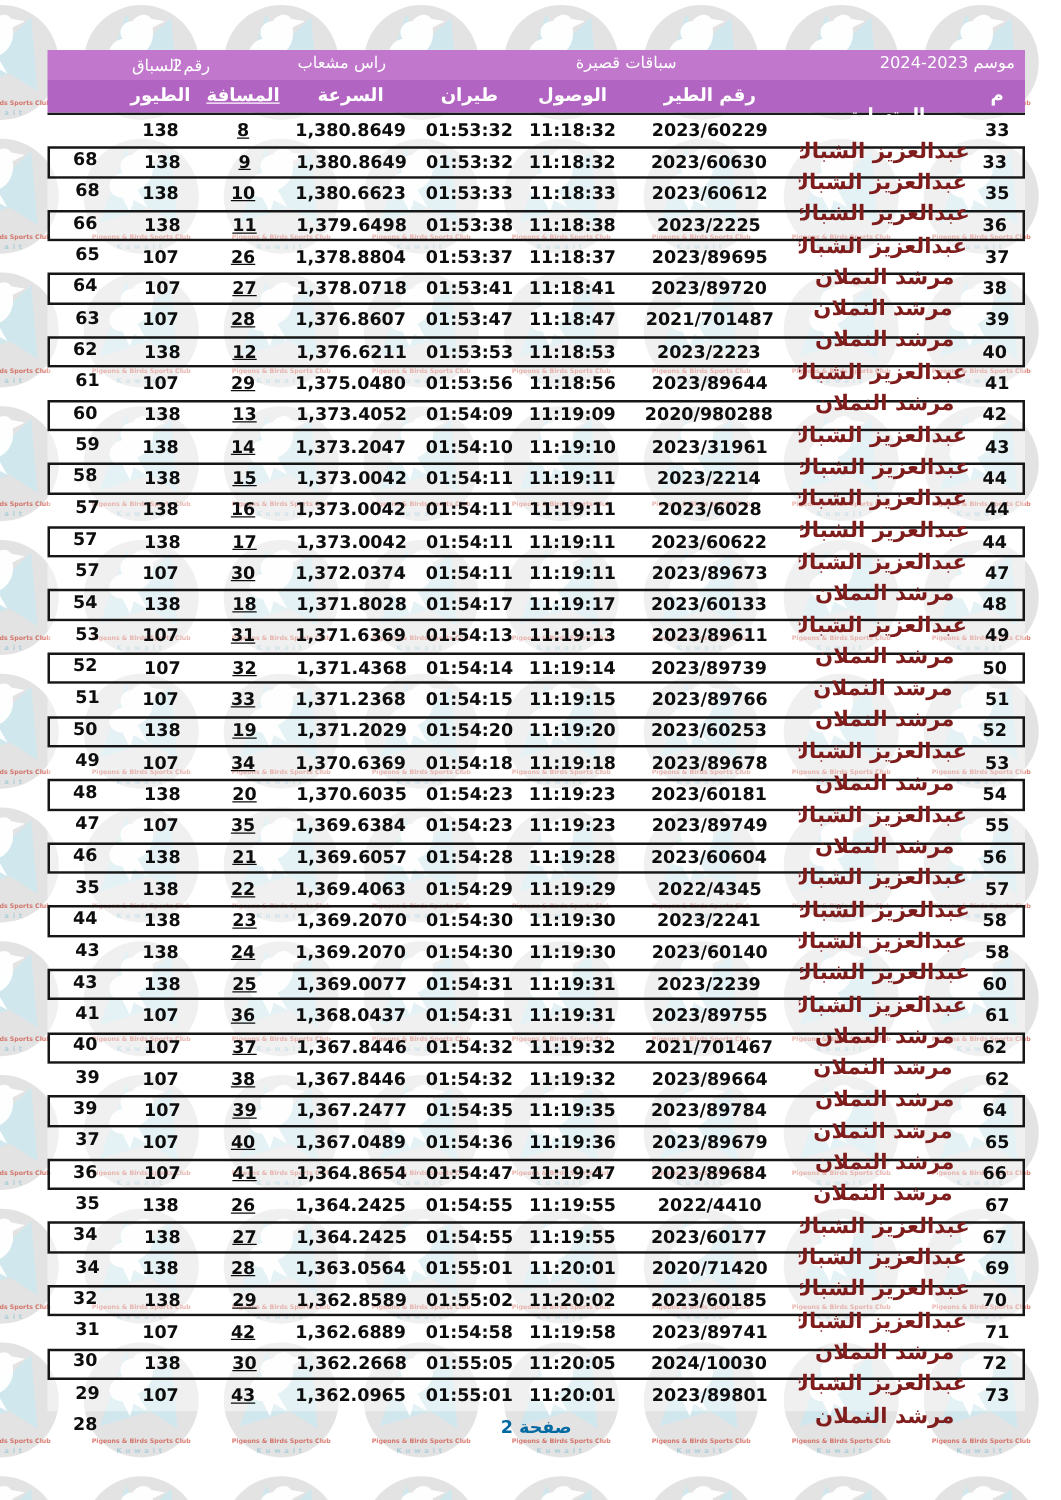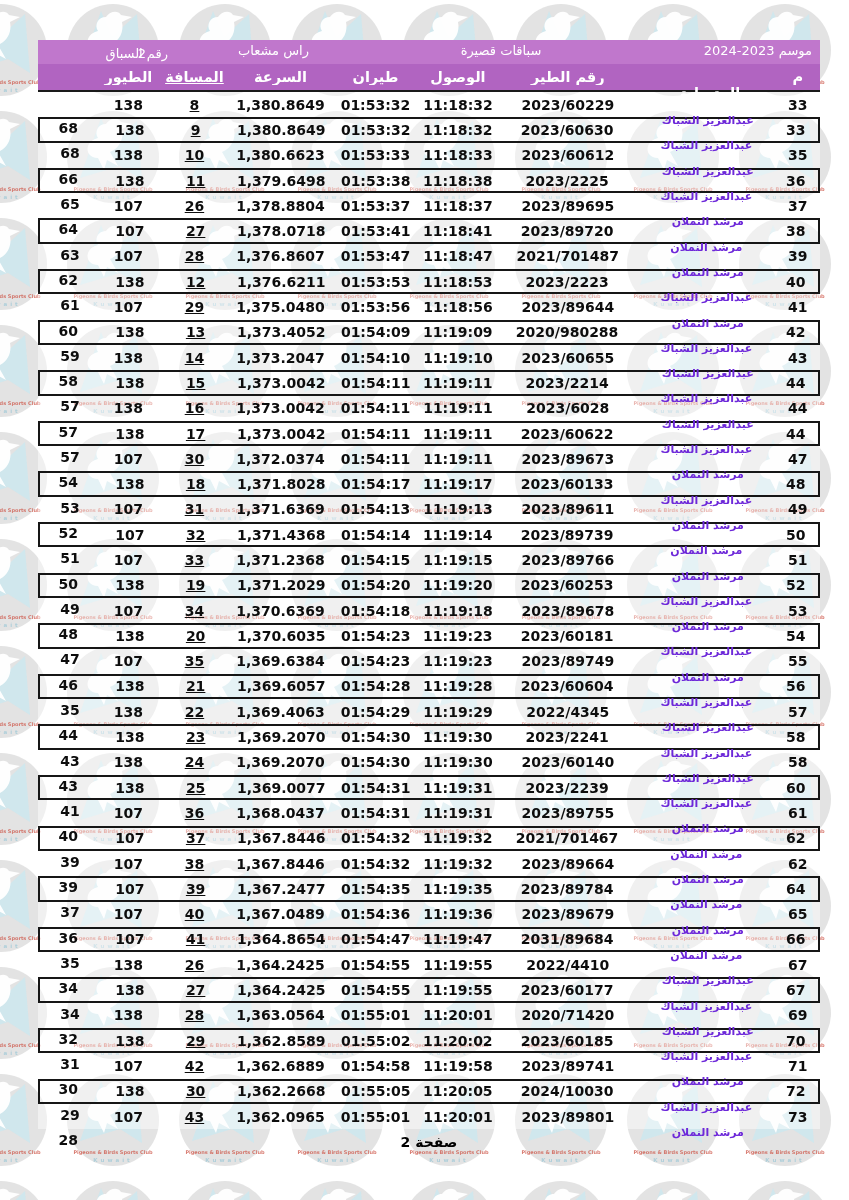--- a/index.html
+++ b/index.html
@@ -34,25 +34,25 @@
   .c4{width:11.5%;} .c5{width:12.8%;} .c6{width:9.2%;text-decoration:underline;} .c7{width:7.7%;} .c8{width:7.7%;margin-top:47px;}
   
   .tbody { width:100%; }
   .trow {
     display:flex; direction:rtl; align-items:center; height:25.3px;
     background:rgba(255,255,255,0.45);
   }
   .trow.boxed { border:2px solid #161616; }
   .cell { text-align:center; overflow:hidden; white-space:nowrap; }
   .num  { font-weight:bold; font-size:14px; color:#0d0d0d; }
-  .name { font-weight:bold; font-size:11px; color:#6d28d9; }
+  .name { font-weight:bold; font-size:17px; color:#7f1d1d; }
   
   .footer {
     margin-top:5px; text-align:center; font-weight:bold;
-    font-size:14px; color:#000000; direction:rtl;
+    font-size:14px; color:#0369a1; direction:rtl;
   }
 </style>
 </head>
 <body>
 
 <div class="page">
 
   <svg class="wm-svg" width="849" height="1200" viewBox="0 0 849 1200" aria-hidden="true">
     <defs>
       <g id="wm-circle">
@@ -307,21 +307,21 @@
     <div class="cell c3 num">11:19:09</div>
     <div class="cell c4 num">01:54:09</div>
     <div class="cell c5 num">1,373.4052</div>
     <div class="cell c6 num">13</div>
     <div class="cell c7 num">138</div>
     <div class="cell c8 num">59</div>
   </div>
         <div class="trow">
     <div class="cell c0 num">43</div>
     <div class="cell c1 name">عبدالعزيز الشباك</div>
-    <div class="cell c2 num">2023/60655</div>
+    <div class="cell c2 num">2023/31961</div>
     <div class="cell c3 num">11:19:10</div>
     <div class="cell c4 num">01:54:10</div>
     <div class="cell c5 num">1,373.2047</div>
     <div class="cell c6 num">14</div>
     <div class="cell c7 num">138</div>
     <div class="cell c8 num">58</div>
   </div>
         <div class="trow boxed">
     <div class="cell c0 num">44</div>
     <div class="cell c1 name">عبدالعزيز الشباك</div>
@@ -560,21 +560,21 @@
     <div class="cell c3 num">11:19:36</div>
     <div class="cell c4 num">01:54:36</div>
     <div class="cell c5 num">1,367.0489</div>
     <div class="cell c6 num">40</div>
     <div class="cell c7 num">107</div>
     <div class="cell c8 num">36</div>
   </div>
         <div class="trow boxed">
     <div class="cell c0 num">66</div>
     <div class="cell c1 name">مرشد النملان</div>
-    <div class="cell c2 num">2031/89684</div>
+    <div class="cell c2 num">2023/89684</div>
     <div class="cell c3 num">11:19:47</div>
     <div class="cell c4 num">01:54:47</div>
     <div class="cell c5 num">1,364.8654</div>
     <div class="cell c6 num">41</div>
     <div class="cell c7 num">107</div>
     <div class="cell c8 num">35</div>
   </div>
         <div class="trow">
     <div class="cell c0 num">67</div>
     <div class="cell c1 name">عبدالعزيز الشباك</div>

